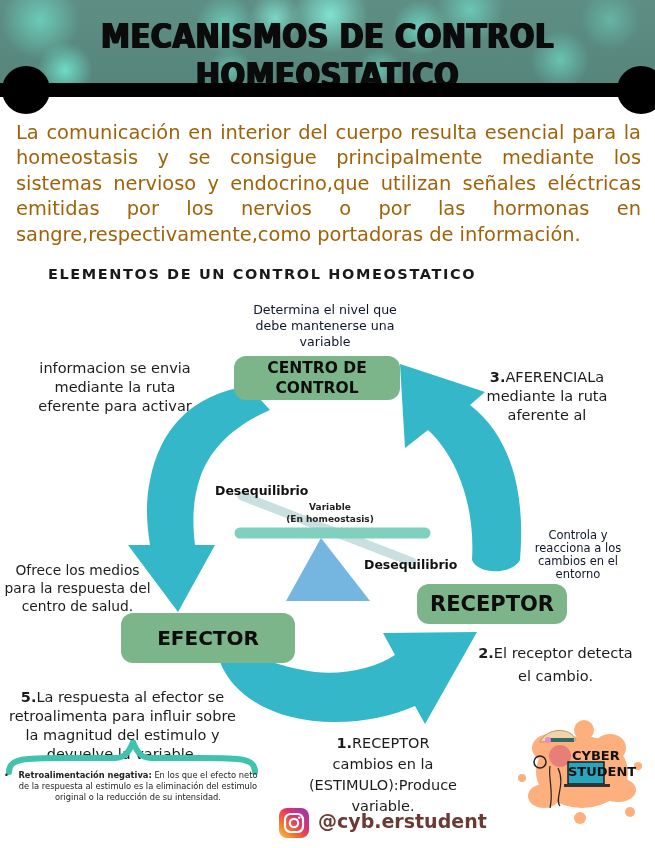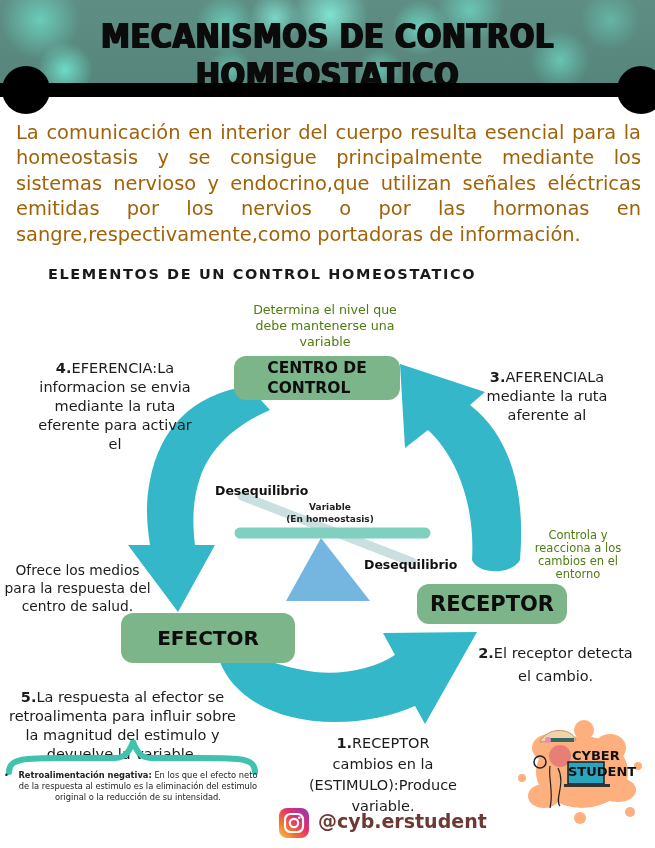--- a/index.html
+++ b/index.html
@@ -53,31 +53,31 @@
   .section-title {
     left: 0; top: 266px; width: 524px; text-align: center;
     font-size: 14.5px; font-weight: bold; letter-spacing: 1.6px;
     color: #1a1a1a;
   }
 
   
   .diagram-svg { left: 0; top: 0; width: 655px; height: 848px; }
 
   .desc {
-    font-size: 12.6px; line-height: 16px; text-align: center; color: #4d7c0f;
+    font-size: 12.6px; line-height: 16px; text-align: center; color: #0f172a;
   }
   .desc-lg {
     font-size: 14.5px; line-height: 19px; text-align: center; color: #1c1c1c;
   }
   .desc b, .desc-lg b { font-weight: bold; }
 
   .box {
     background: #7db58b; border-radius: 12px;
     display: flex; align-items: center; justify-content: center;
-    text-align: left; font-weight: bold; color: #0d0d0d;
+    text-align: center; font-weight: bold; color: #0d0d0d;
     font-family: "DejaVu Sans", sans-serif;
   }
   .box-centro { left: 234px; top: 356px; width: 166px; height: 44px; font-size: 15.5px; line-height: 20px; }
   .box-receptor { left: 417px; top: 584px; width: 150px; height: 40px; font-size: 21px; }
   .box-efector { left: 121px; top: 613px; width: 174px; height: 50px; font-size: 20px; }
 
   .desequilibrio { font-size: 12.5px; font-weight: bold; color: #111; }
   .variable-label { font-size: 9px; font-weight: bold; color: #222; text-align: center; line-height: 12px; }
 
   
@@ -141,25 +141,23 @@
   <div>variable</div>
 </div>
 <div class="abs box box-centro">
   <div>
     <div>CENTRO DE</div>
     <div>CONTROL</div>
   </div>
 </div>
 
 <div class="abs desc-lg" style="left:10px; top:359px; width:210px;">
-  <div><b>4.</b><span>EFERENCIA:La</span></div>
   <div>informacion se envia</div>
   <div>mediante la ruta</div>
   <div>eferente para activar</div>
-  <div>el</div>
 </div>
 
 <div class="abs desc-lg" style="left:462px; top:368px; width:170px;">
   <div><b>3.</b><span>AFERENCIALa</span></div>
   <div>mediante la ruta</div>
   <div>aferente al</div>
 </div>
 
 <div class="abs desequilibrio" style="left:215px; top:483px;">Desequilibrio</div>
 <div class="abs desequilibrio" style="left:364px; top:557px;">Desequilibrio</div>

